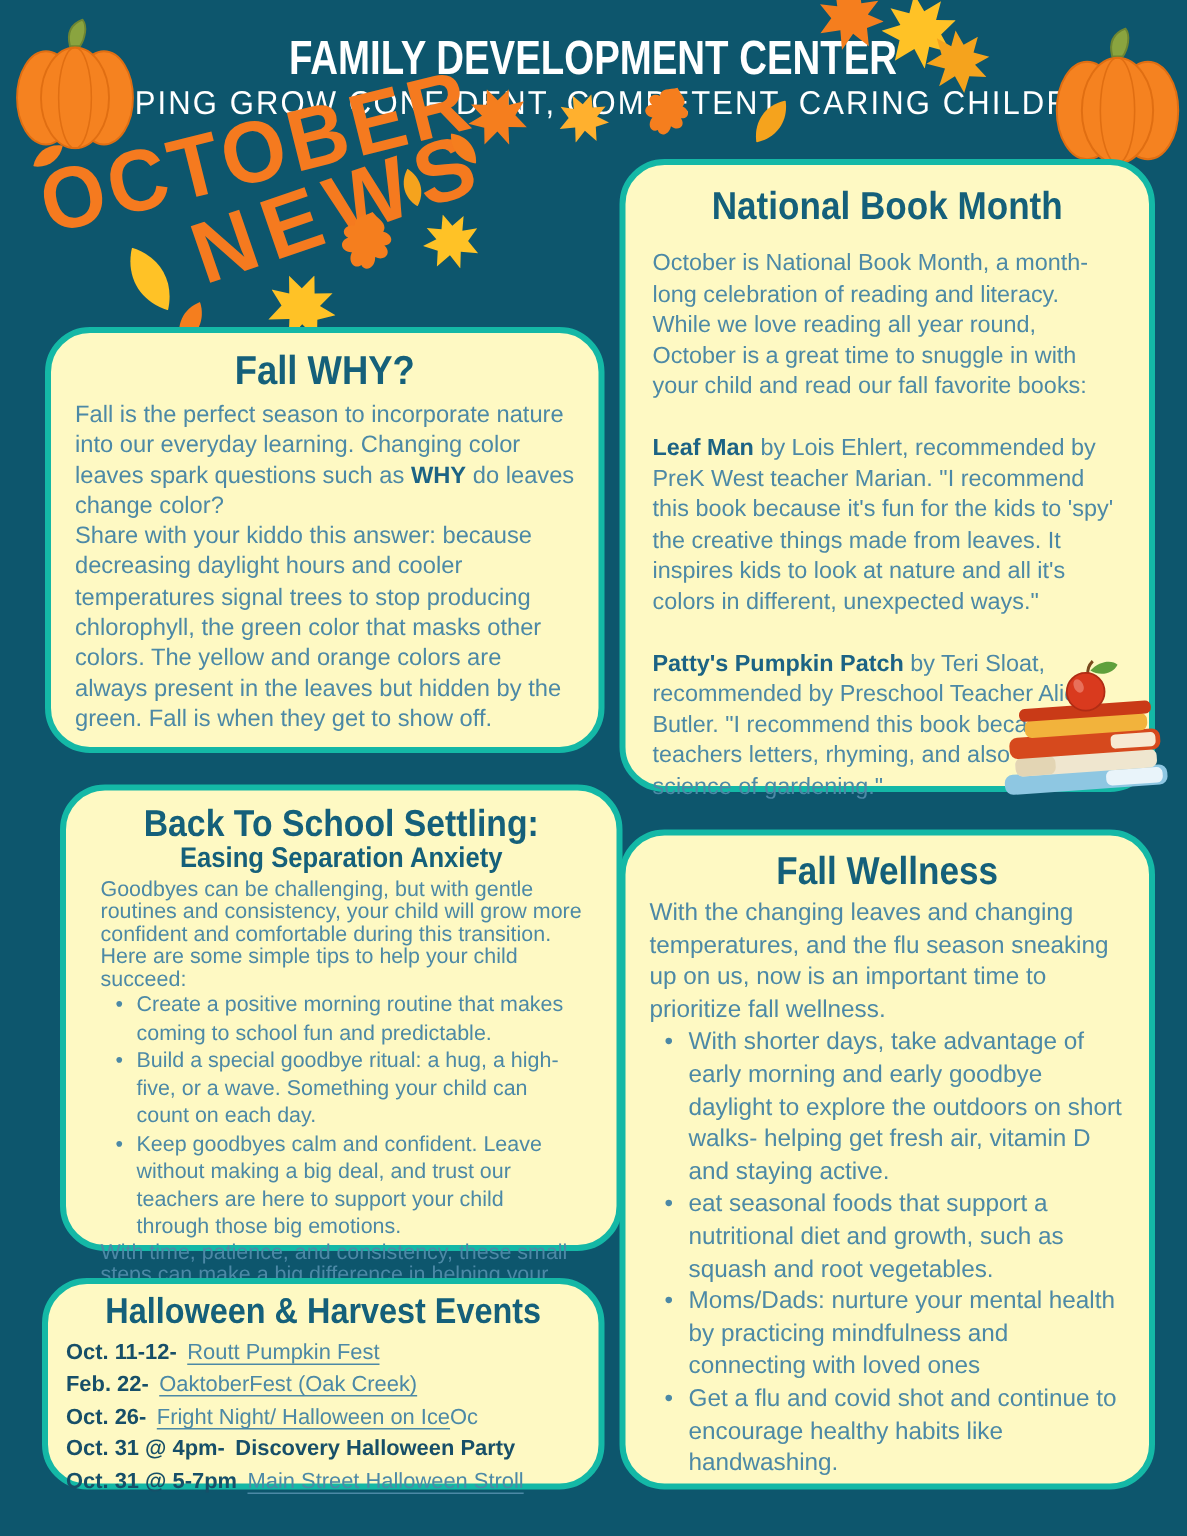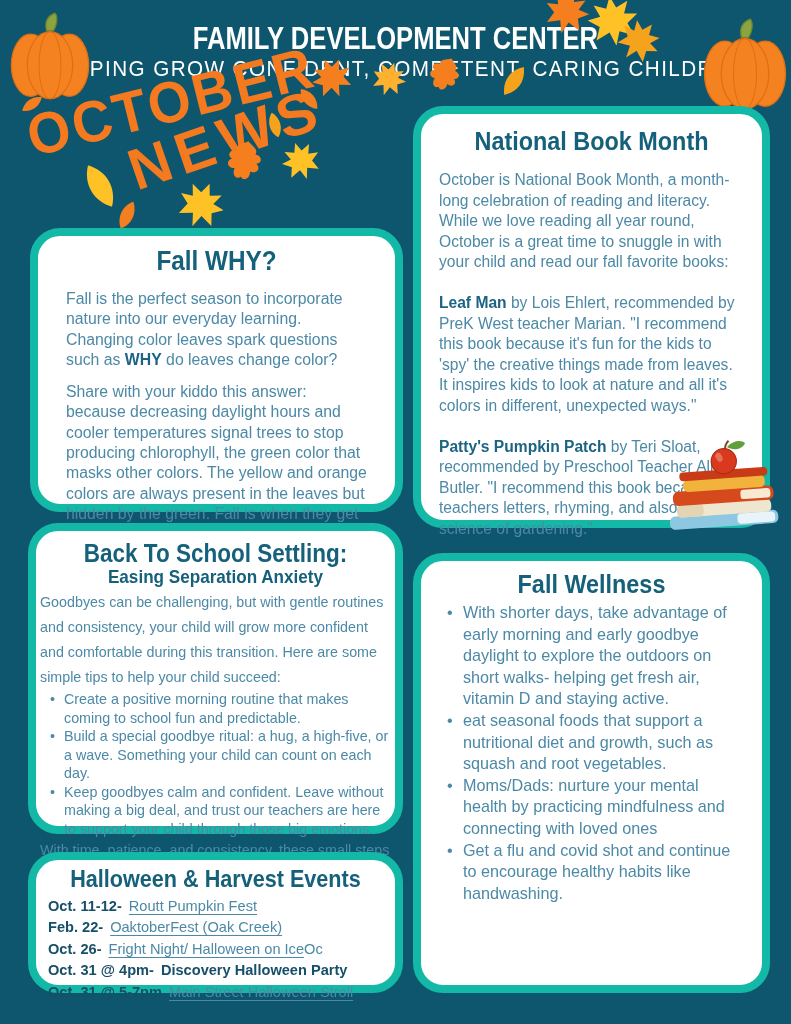--- a/index.html
+++ b/index.html
@@ -27,45 +27,45 @@
   .mast-line1{font-size:58px;letter-spacing:3px;transform:scaleX(.95);}
   .mast-line2{font-size:58px;letter-spacing:7px;margin:-4px 0 0 98px;transform:rotate(-5deg);}
   
   .pumpkin{position:absolute;}
   .pumpkin-left{left:8px;top:12px;width:84px;height:88px;}
   .pumpkin-right{left:701px;top:18px;width:88px;height:92px;}
   .leaf{position:absolute;}
   .books{position:absolute;left:664px;top:436px;width:118px;height:100px;z-index:5;}
   
   .card{
-    position:absolute;box-sizing:border-box;background:#ffffff;
-    border:8px solid #14b8a6;border-radius:30px;color:#4c89a6;
+    position:absolute;box-sizing:border-box;background:#fef9c3;
+    border:4px solid #14b8a6;border-radius:30px;color:#4c89a6;
   }
   .card-title{
     font-weight:700;color:#15607a;text-align:center;white-space:nowrap;
     transform:scaleX(.9);transform-origin:center;
   }
   .card-subtitle{
     font-weight:700;color:#15607a;text-align:center;white-space:nowrap;
     transform:scaleX(.9);transform-origin:center;
   }
   .seg-bold{font-weight:700;color:#1c6384;}
   
-  .card-fall-why{left:30px;top:228px;width:373px;height:284px;padding:10px 16px;}
+  .card-fall-why{left:30px;top:218px;width:373px;height:284px;padding:10px 16px;}
   .card-fall-why .card-title{font-size:27px;margin-bottom:4px;}
-  .card-fall-why p{margin:12px;font-size:15.8px;line-height:20.3px;}
+  .card-fall-why p{margin:0;font-size:15.8px;line-height:20.3px;}
   
   .card-book-month{left:413px;top:106px;width:357px;height:422px;padding:12px 18px;}
   .card-book-month .card-title{font-size:26px;margin-bottom:10px;}
   .card-book-month p{margin:13px 0 20px 0;font-size:15.6px;line-height:20.6px;}
   
-  .card-back-school{left:28px;top:523px;width:375px;height:311px;padding:8px 4px;}
+  .card-back-school{left:40px;top:523px;width:375px;height:311px;padding:8px 23px;}
   .card-back-school .card-title{font-size:25px;}
   .card-back-school .card-subtitle{font-size:19px;margin:-2px 0 2px 0;}
-  .card-back-school p{margin:0;font-size:14.3px;line-height:25px;}
+  .card-back-school p{margin:0;font-size:14.3px;line-height:15px;}
   .card-back-school ul{margin:0;padding:0;list-style:none;}
   .card-back-school li{position:relative;padding-left:24px;font-size:14.3px;line-height:18.5px;}
   .card-back-school li::before{content:"\2022";position:absolute;left:10px;}
   
   .card-wellness{left:413px;top:553px;width:357px;height:440px;padding:8px 16px;}
   .card-wellness .card-title{font-size:26px;margin-bottom:2px;}
   .card-wellness p{margin:0;font-size:16.2px;line-height:21.6px;}
   .card-wellness ul{margin:0;padding:0;list-style:none;}
   .card-wellness li{position:relative;padding-left:26px;font-size:16.2px;line-height:21.6px;}
   .card-wellness li::before{content:"\2022";position:absolute;left:10px;}
@@ -185,20 +185,21 @@
     <ul>
       <li>Create a positive morning routine that makes coming to school fun and predictable.</li>
       <li>Build a special goodbye ritual: a hug, a high-five, or a wave. Something your child can count on each day.</li>
       <li>Keep goodbyes calm and confident. Leave without making a big deal, and trust our teachers are here to support your child through those big emotions.</li>
     </ul>
     <p>With time, patience, and consistency, these small steps can make a big difference in helping your child feel secure and ready for the day ahead.</p>
   </div>
 
   <div class="card card-wellness">
     <div class="card-title">Fall Wellness</div>
+    <p>With the changing leaves and changing temperatures, and the flu season sneaking up on us, now is an important time to prioritize fall wellness.</p>
     <ul>
       <li>With shorter days, take advantage of early morning and early goodbye daylight to explore the outdoors on short walks- helping get fresh air, vitamin D and staying active.</li>
       <li>eat seasonal foods that support a nutritional diet and growth, such as squash and root vegetables.</li>
       <li>Moms/Dads: nurture your mental health by practicing mindfulness and connecting with loved ones</li>
       <li>Get a flu and covid shot and continue to encourage healthy habits like handwashing.</li>
     </ul>
   </div>
 
   <div class="card card-events">
     <div class="card-title">Halloween &amp; Harvest Events</div>

